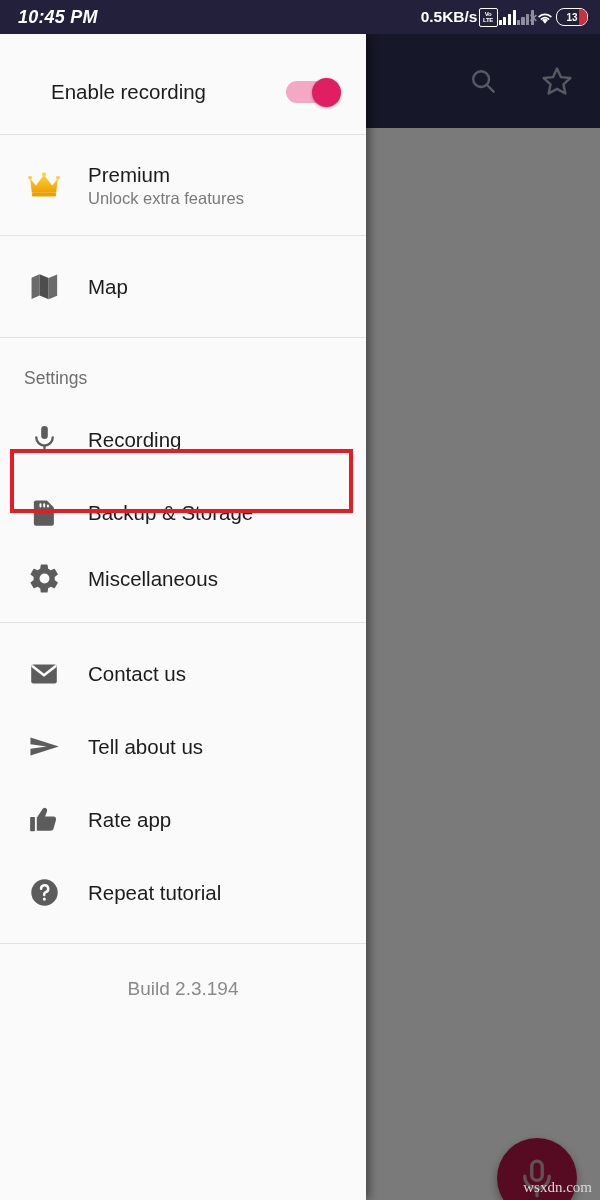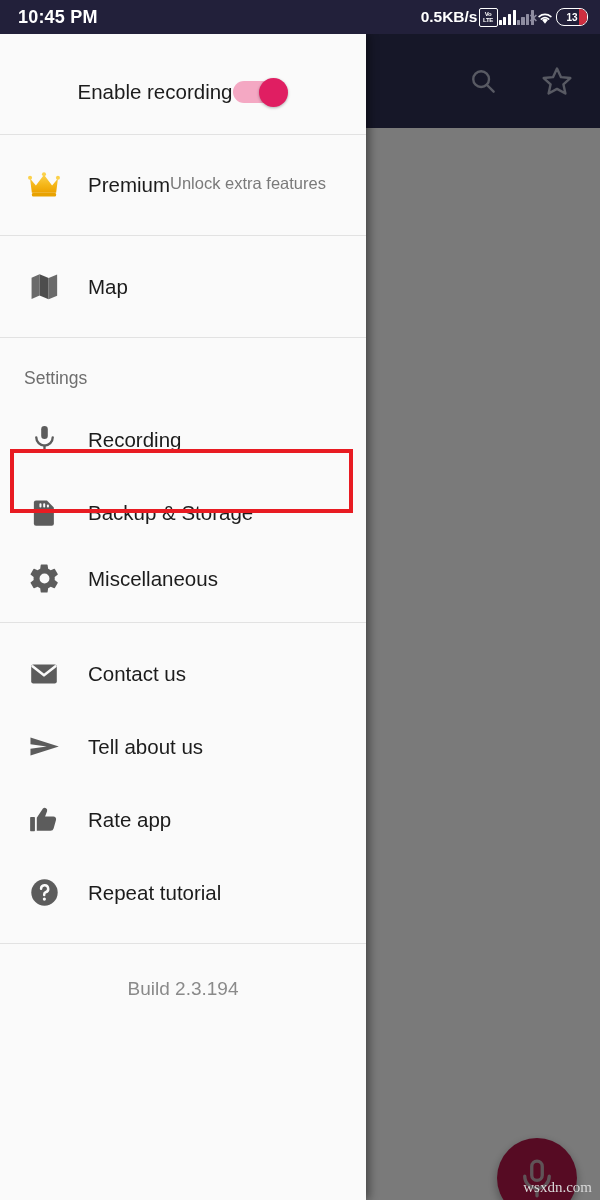--- a/index.html
+++ b/index.html
@@ -27,20 +27,21 @@
     display: flex;
     align-items: center;
     justify-content: space-between;
     padding: 0 12px;
     box-sizing: border-box;
     z-index: 60;
   }
   #status-bar .sb-left {
     display: flex;
     align-items: center;
+    font-style: italic;
   }
   .sb-clock {
     color: #ffffff;
     font-size: 18px;
     font-weight: bold;
     letter-spacing: .2px;
     padding-left: 6px;
   }
   #status-bar .sb-right {
     display: flex;
@@ -205,23 +206,24 @@
     height: 1px;
     background: #e2e2e2;
     width: 100%;
   }
 
   
   #enable-row {
     height: 100px;
     display: flex;
     align-items: center;
-    justify-content: center;
+    justify-content: space-between;
     padding: 16px 24px 0 24px;
     box-sizing: border-box;
+    margin-left: 27px;
   }
   #enable-label {
     font-size: 20.5px;
     color: #1c1c1c;
   }
   .switch {
     position: relative;
     width: 56px;
     height: 26px;
     display: flex;
@@ -255,21 +257,21 @@
   }
   .d-icon {
     width: 40px;
     min-width: 40px;
     height: 40px;
     display: flex;
     align-items: center;
     justify-content: center;
     margin-right: 24px;
   }
-  .d-text { display: flex; flex-direction: row; justify-content: center; }
+  .d-text { display: flex; flex-direction: column; justify-content: center; }
   .d-title {
     font-size: 20.5px;
     color: #1c1c1c;
     line-height: 1.25;
   }
   .d-sub {
     font-size: 16.5px;
     color: #7a7a7a;
     margin-top: 2px;
   }

